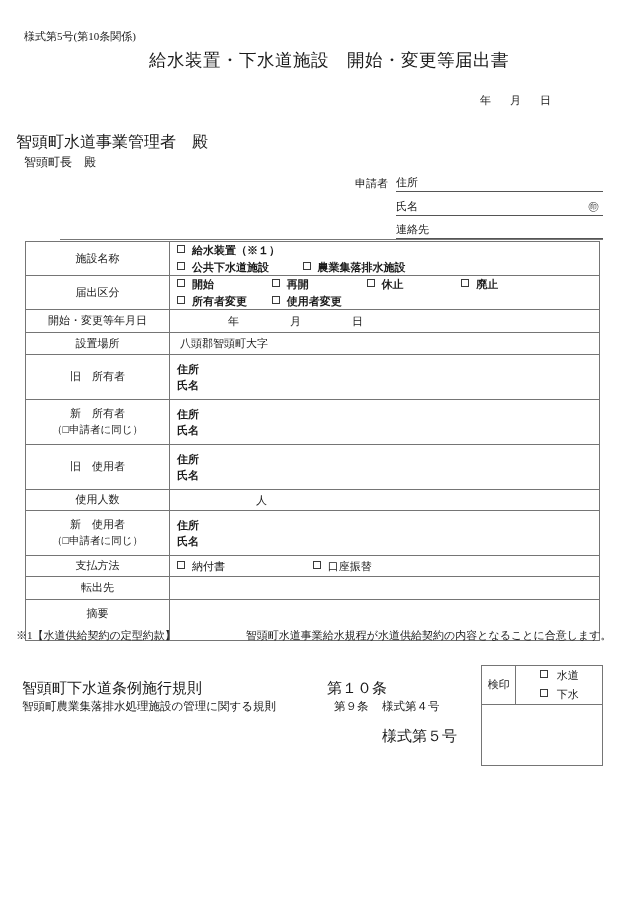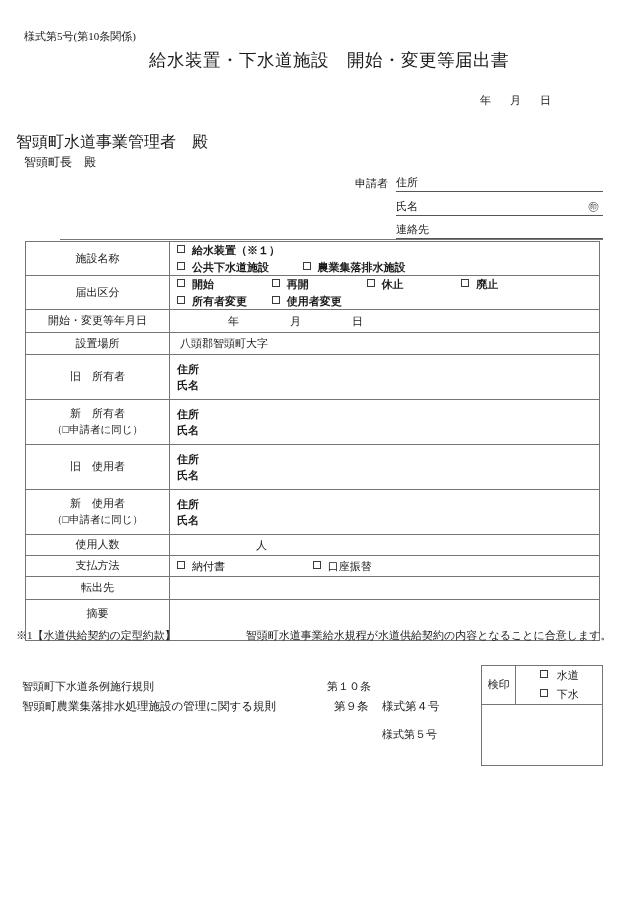--- a/index.html
+++ b/index.html
@@ -170,21 +170,21 @@
     white-space: nowrap;
   }
   .footnote .fn-mark { }
   .footnote .fn-gap { display:inline-block; width: 70px; }
 
   
   .ref-1 {
     position: absolute;
     left: 22px;
     top: 679px;
-    font-size: 11px;
+    font-size: 15px;
     white-space: nowrap;
   }
   .ref-2 {
     position: absolute;
     left: 22px;
     top: 699px;
     font-size: 11.5px;
     white-space: nowrap;
   }
   .ref-art { position: absolute; left: 305px; }
@@ -322,35 +322,35 @@
           <span>旧　使用者</span>
         </td>
         <td class="val two-line" style="height:44px">
           <div>住所</div>
           <div>氏名</div>
         </td>
       </tr>
 
       <tr>
         <td class="lbl">
+          <span>使用人数</span>
+        </td>
+        <td class="val" style="height:20px">
+          <span class="cnt-unit">人</span>
+        </td>
+      </tr>
+
+      <tr>
+        <td class="lbl">
           <span>新　使用者</span>
           <span class="sub">（□申請者に同じ）</span>
         </td>
         <td class="val two-line" style="height:44px">
           <div>住所</div>
           <div>氏名</div>
-        </td>
-      </tr>
-
-      <tr>
-        <td class="lbl">
-          <span>使用人数</span>
-        </td>
-        <td class="val" style="height:20px">
-          <span class="cnt-unit">人</span>
         </td>
       </tr>
 
       <tr>
         <td class="lbl">
           <span>支払方法</span>
         </td>
         <td class="val" style="height:20px">
           <span class="ck" style="display:inline-block;width:133px"><span class="box"></span><span>納付書</span></span>
           <span class="ck"><span class="box"></span><span>口座振替</span></span>

